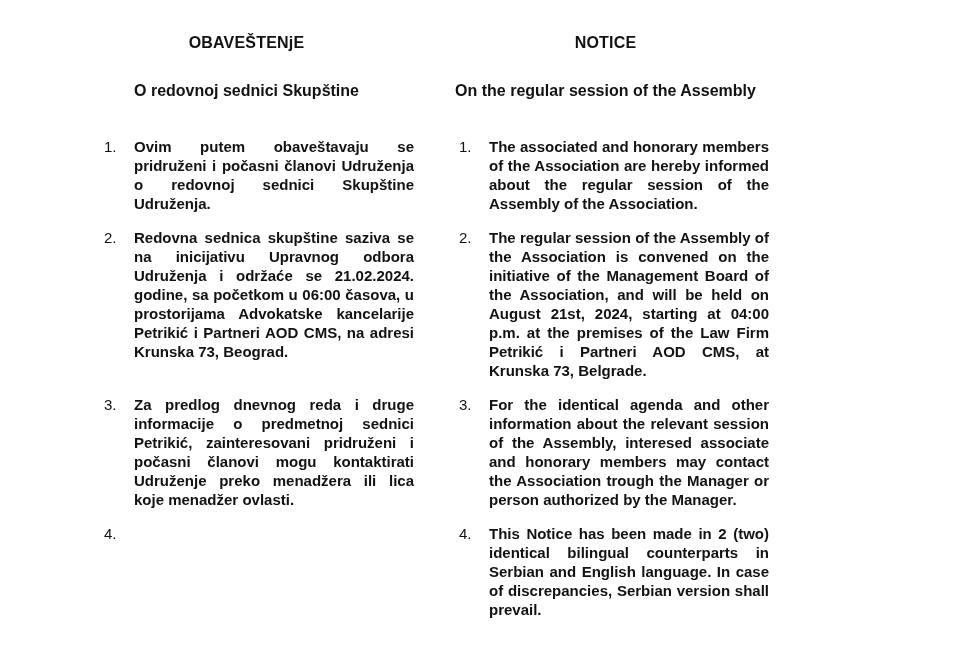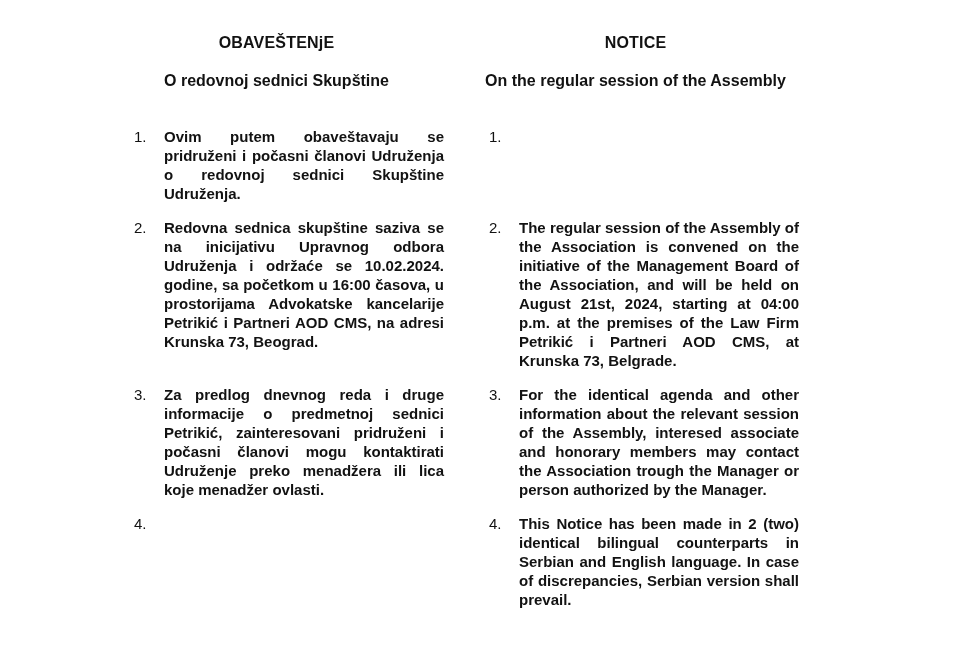--- a/index.html
+++ b/index.html
@@ -8,42 +8,42 @@
     height: 664px;
     background: #ffffff;
     overflow: hidden;
     font-family: "Liberation Sans", "DejaVu Sans", sans-serif;
     color: #121212;
   }
   .doc {
     width: 975px;
     height: 664px;
     padding-top: 33px;
-    padding-left: 109px;
+    padding-left: 79px;
   }
   .row {
     display: grid;
     grid-template-columns: 335px 327px;
     column-gap: 28px;
     align-items: start;
   }
   .title {
     font-size: 16px;
     font-weight: bold;
     text-align: center;
     line-height: 19px;
     letter-spacing: 0.2px;
   }
   .subtitle {
     font-size: 16px;
     font-weight: bold;
     text-align: center;
     line-height: 19px;
   }
-  .subheader-row { margin-top: 19px; margin-bottom: 37px; }
+  .subheader-row { margin-top: 29px; margin-bottom: 37px; }
   .item-row { margin-bottom: 15px; }
   .item {
     display: flex;
     font-size: 15px;
     line-height: 19px;
   }
   .col-left .item { padding-left: 25px; }
   .col-right .item { padding-left: 17px; }
   .item .num {
     flex: 0 0 30px;
@@ -74,29 +74,30 @@
   <div class="row item-row">
     <div class="col-left">
       <div class="item">
         <span class="num">1.</span>
         <div class="text">Ovim putem obaveštavaju se pridruženi i počasni članovi Udruženja o redovnoj sednici Skupštine Udruženja.</div>
       </div>
     </div>
     <div class="col-right">
       <div class="item">
         <span class="num">1.</span>
+        <div class="text">The associated and honorary members of the Association are hereby informed about the regular session of the Assembly of the Association.</div>
       </div>
     </div>
   </div>
 
   <div class="row item-row">
     <div class="col-left">
       <div class="item">
         <span class="num">2.</span>
-        <div class="text">Redovna sednica skupštine saziva se na inicijativu Upravnog odbora Udruženja i održaće se 10.02.2024. godine, sa početkom u 16:00 časova, u prostorijama Advokatske kancelarije Petrikić i Partneri AOD CMS, na adresi Krunska 73, Beograd.</div>
+        <div class="text">Redovna sednica skupštine saziva se na inicijativu Upravnog odbora Udruženja i održaće se 21.02.2024. godine, sa početkom u 06:00 časova, u prostorijama Advokatske kancelarije Petrikić i Partneri AOD CMS, na adresi Krunska 73, Beograd.</div>
       </div>
     </div>
     <div class="col-right">
       <div class="item">
         <span class="num">2.</span>
         <div class="text">The regular session of the Assembly of the Association is convened on the initiative of the Management Board of the Association, and will be held on August 21st, 2024, starting at 04:00 p.m. at the premises of the Law Firm Petrikić i Partneri AOD CMS, at Krunska 73, Belgrade.</div>
       </div>
     </div>
   </div>
 

